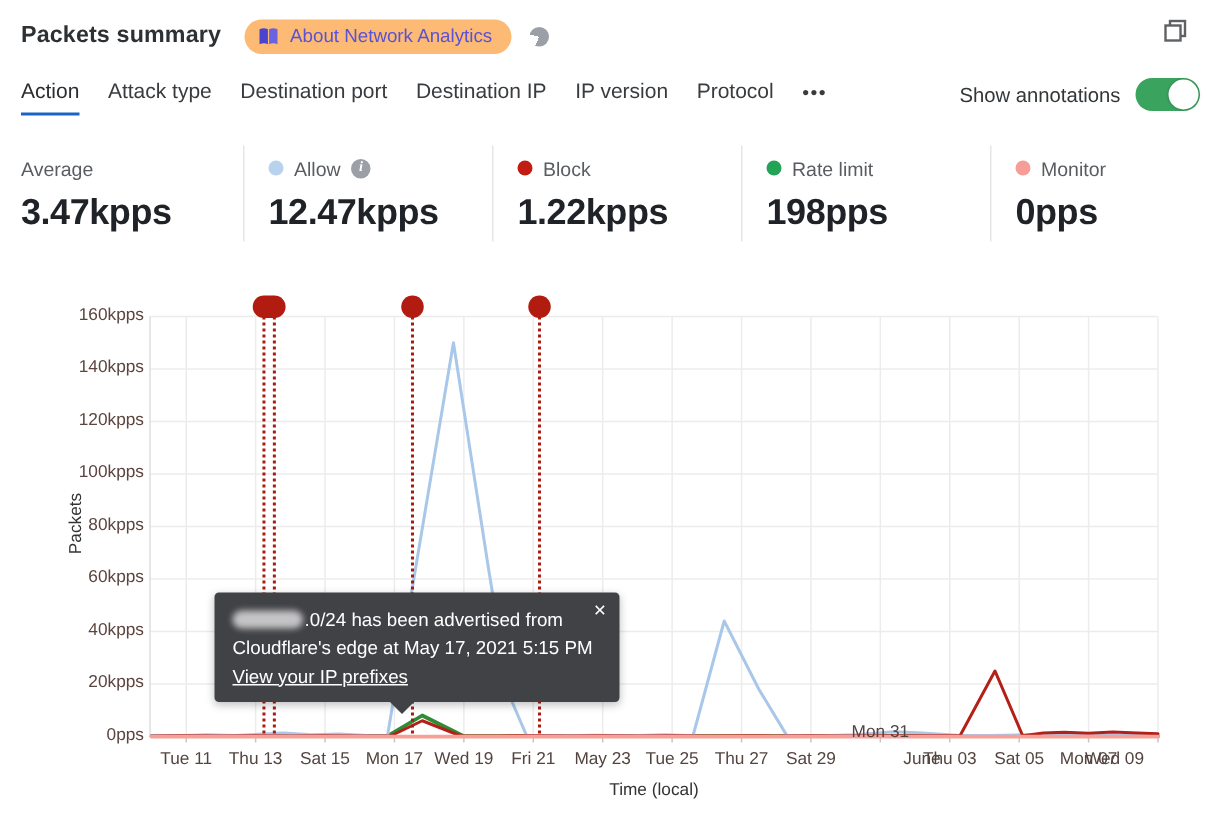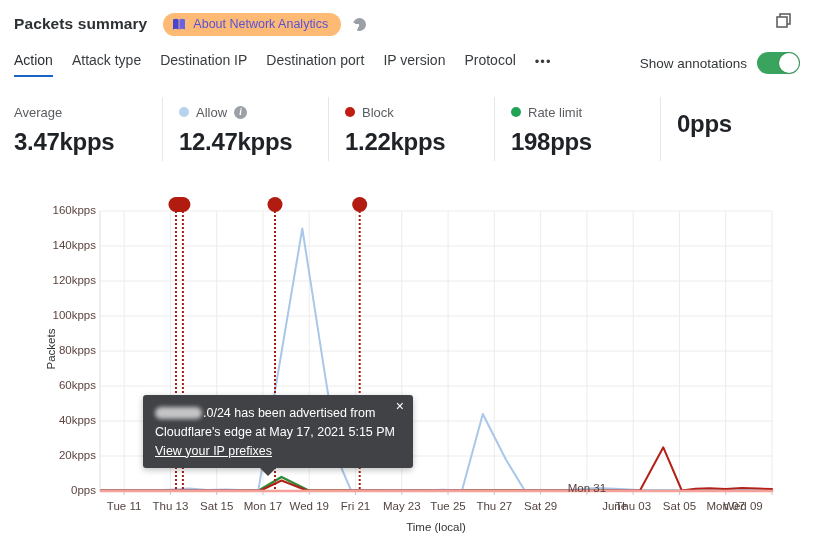--- a/index.html
+++ b/index.html
@@ -70,22 +70,22 @@
       <svg width="17" height="17" viewBox="0 0 17 17">
         <rect x="5" y="2" width="10" height="10" fill="none" stroke="#5f6264" stroke-width="1.6"></rect>
         <rect x="2" y="5" width="10" height="10" fill="#fff" stroke="#5f6264" stroke-width="1.6"></rect>
       </svg>
     </div>
   </div>
 
   <div class="tabs">
     <div class="tab active">Action</div>
     <div class="tab">Attack type</div>
+    <div class="tab">Destination port</div>
     <div class="tab">Destination IP</div>
-    <div class="tab">Destination port</div>
     <div class="tab">IP version</div>
     <div class="tab">Protocol</div>
     <div class="tab-overflow">•••</div>
     <div class="annot-ctl">
       <span class="lbl">Show annotations</span>
       <div class="toggle">
           <div class="knob"></div>
         </div>
     </div>
   </div>
@@ -113,20 +113,24 @@
       <div class="stat-value">1.22kpps</div>
     </div>
     <div class="stat bd">
       <div class="stat-top">
           <span class="dot" style="background: rgb(35, 163, 86);"></span>
           <span class="stat-label">Rate limit</span>
         </div>
       <div class="stat-value">198pps</div>
     </div>
     <div class="stat bd last">
+      <div class="stat-top">
+          <span class="dot" style="background: rgb(245, 157, 150);"></span>
+          <span class="stat-label">Monitor</span>
+        </div>
       <div class="stat-value">0pps</div>
     </div>
   </div>
 
   <div class="chart">
     <svg id="chart-svg" width="816" height="355">
         <line x1="100" x2="772" y1="301" y2="301" stroke="#ececec" stroke-width="1"></line>
         <line x1="100" x2="772" y1="266" y2="266" stroke="#ececec" stroke-width="1"></line>
         <line x1="100" x2="772" y1="231" y2="231" stroke="#ececec" stroke-width="1"></line>
         <line x1="100" x2="772" y1="196" y2="196" stroke="#ececec" stroke-width="1"></line>

